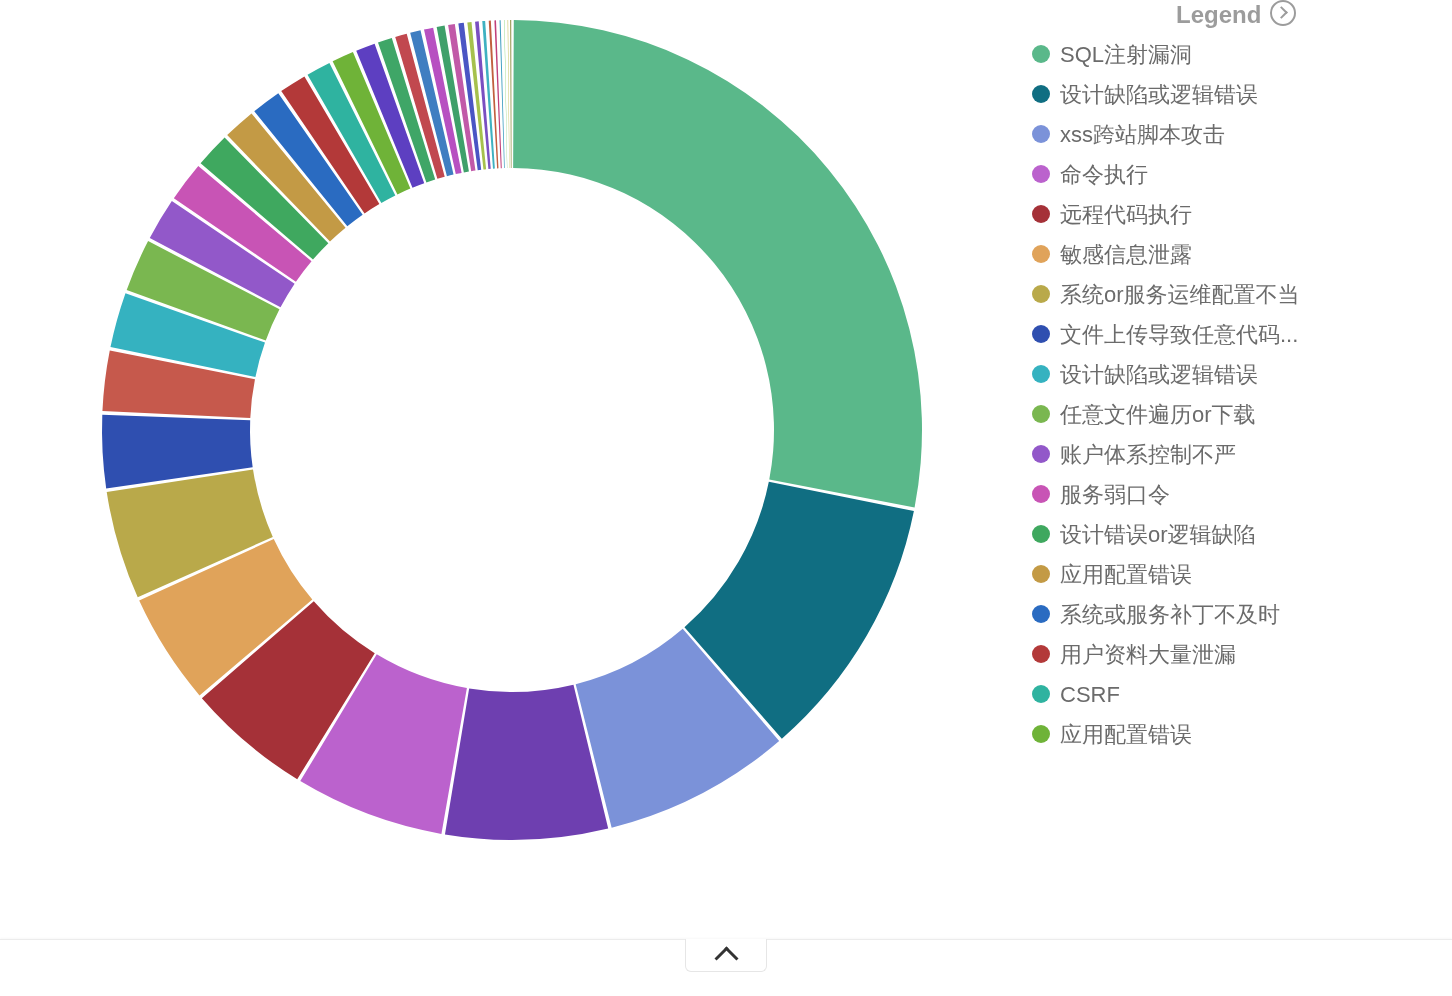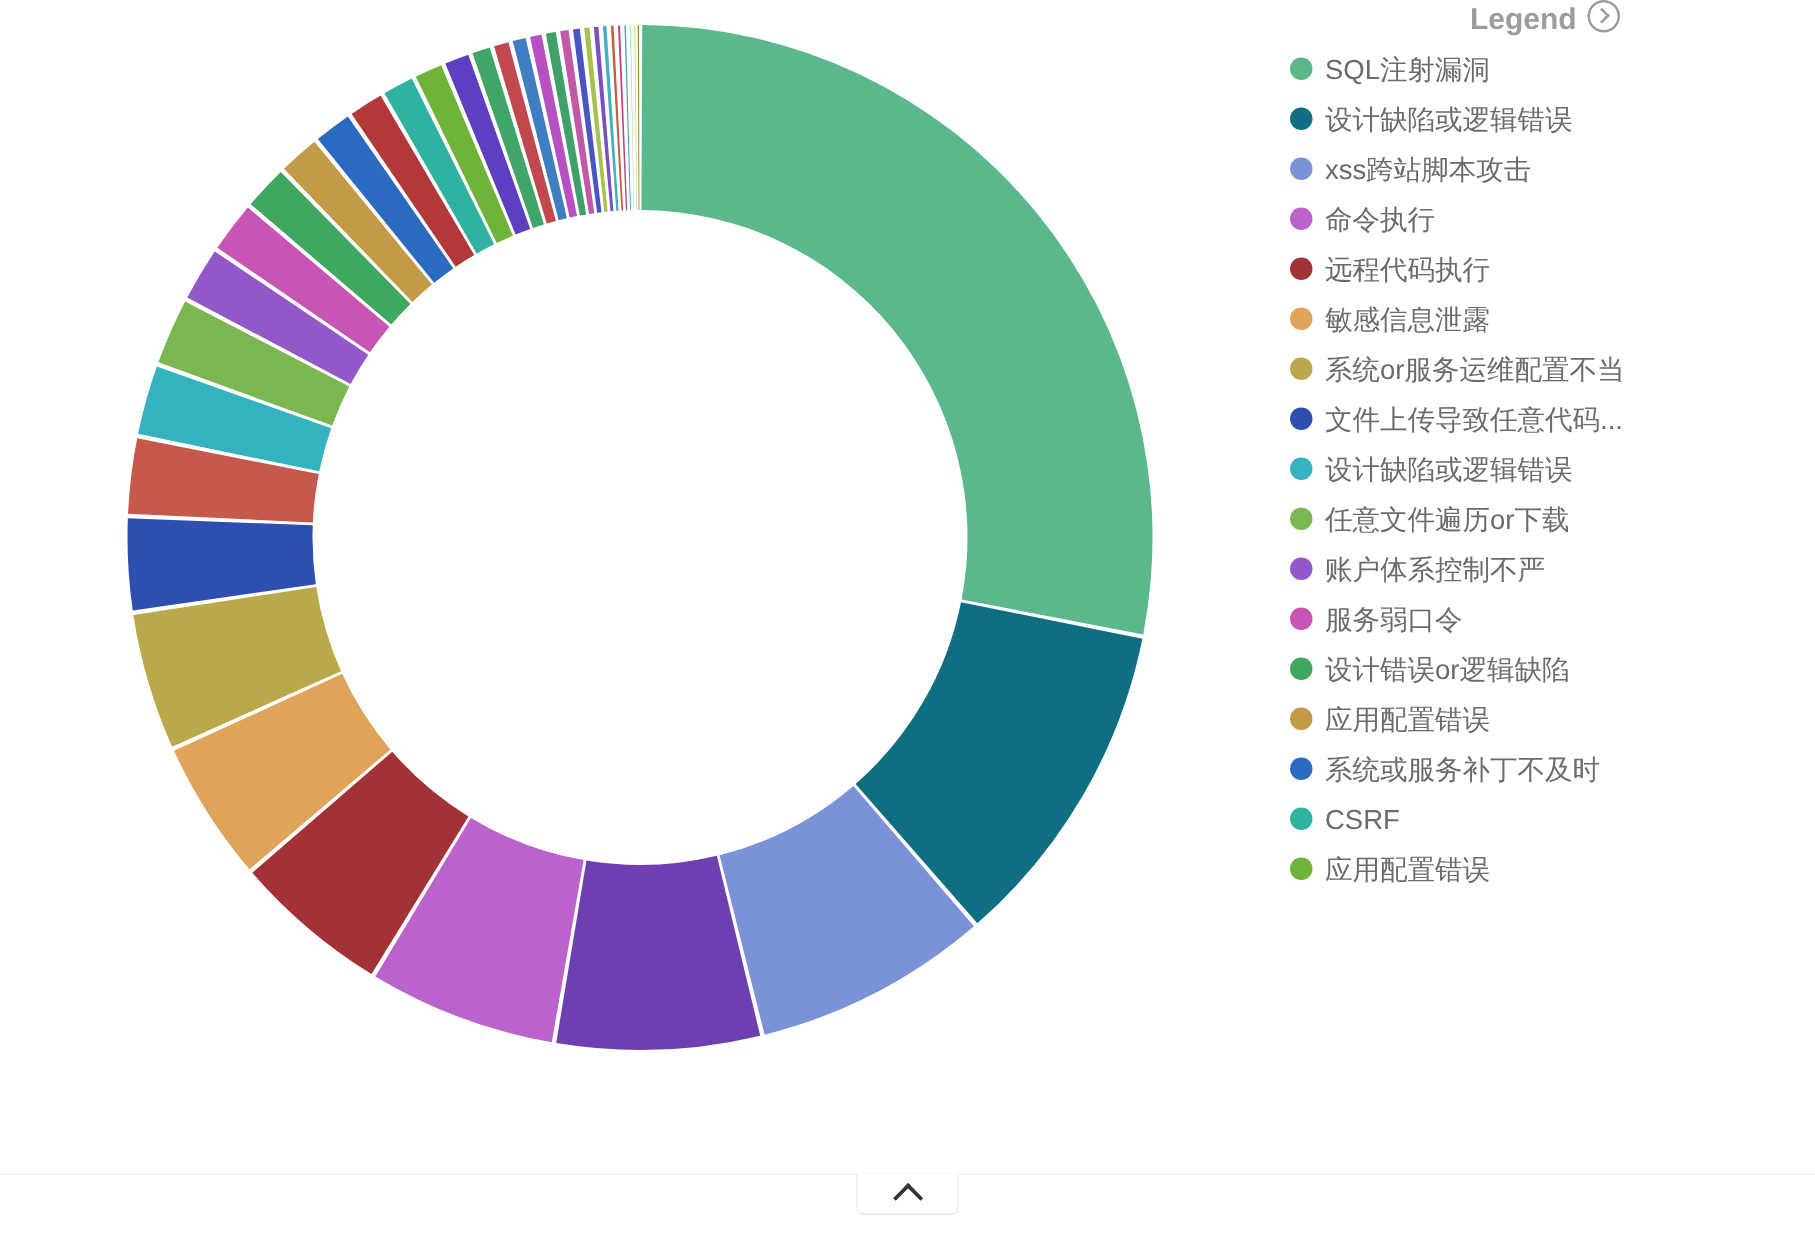--- a/index.html
+++ b/index.html
@@ -175,20 +175,21 @@
       <li class="legend-item"><span class="legend-swatch" style="background: rgb(224, 163, 90);"></span><span>敏感信息泄露</span></li>
       <li class="legend-item"><span class="legend-swatch" style="background: rgb(185, 169, 74);"></span><span>系统or服务运维配置不当</span></li>
       <li class="legend-item"><span class="legend-swatch" style="background: rgb(47, 79, 176);"></span><span>文件上传导致任意代码...</span></li>
       <li class="legend-item"><span class="legend-swatch" style="background: rgb(53, 178, 192);"></span><span>设计缺陷或逻辑错误</span></li>
       <li class="legend-item"><span class="legend-swatch" style="background: rgb(122, 183, 80);"></span><span>任意文件遍历or下载</span></li>
       <li class="legend-item"><span class="legend-swatch" style="background: rgb(146, 88, 201);"></span><span>账户体系控制不严</span></li>
       <li class="legend-item"><span class="legend-swatch" style="background: rgb(200, 84, 181);"></span><span>服务弱口令</span></li>
       <li class="legend-item"><span class="legend-swatch" style="background: rgb(63, 168, 95);"></span><span>设计错误or逻辑缺陷</span></li>
       <li class="legend-item"><span class="legend-swatch" style="background: rgb(195, 154, 69);"></span><span>应用配置错误</span></li>
       <li class="legend-item"><span class="legend-swatch" style="background: rgb(42, 107, 193);"></span><span>系统或服务补丁不及时</span></li>
+      <li class="legend-item"><span class="legend-swatch" style="background: rgb(179, 57, 57);"></span><span>用户资料大量泄漏</span></li>
       <li class="legend-item"><span class="legend-swatch" style="background: rgb(47, 179, 160);"></span><span>CSRF</span></li>
       <li class="legend-item"><span class="legend-swatch" style="background: rgb(111, 179, 56);"></span><span>应用配置错误</span></li>
     </ul>
 </div>
 
 <div class="footer-bar">
   <div class="footer-tab">
     <span class="up"></span>
   </div>
 </div>

